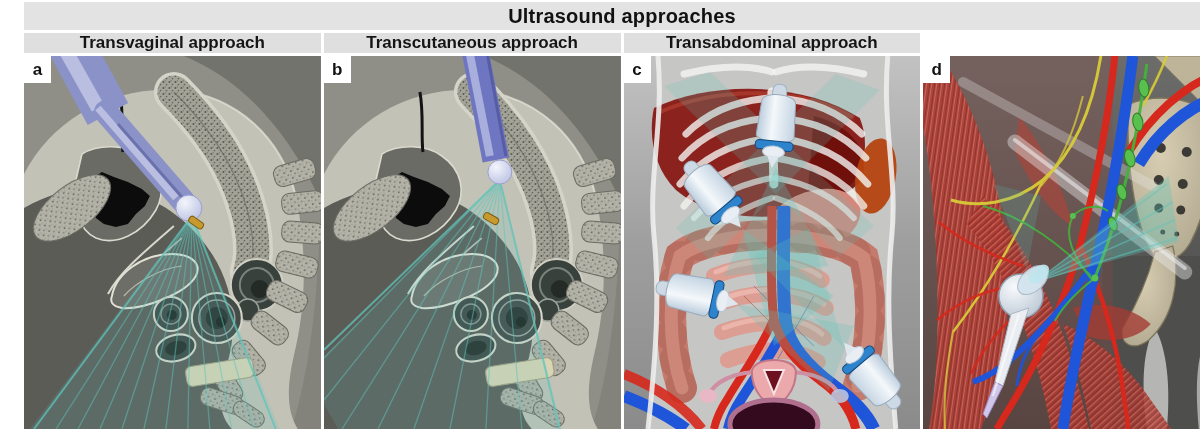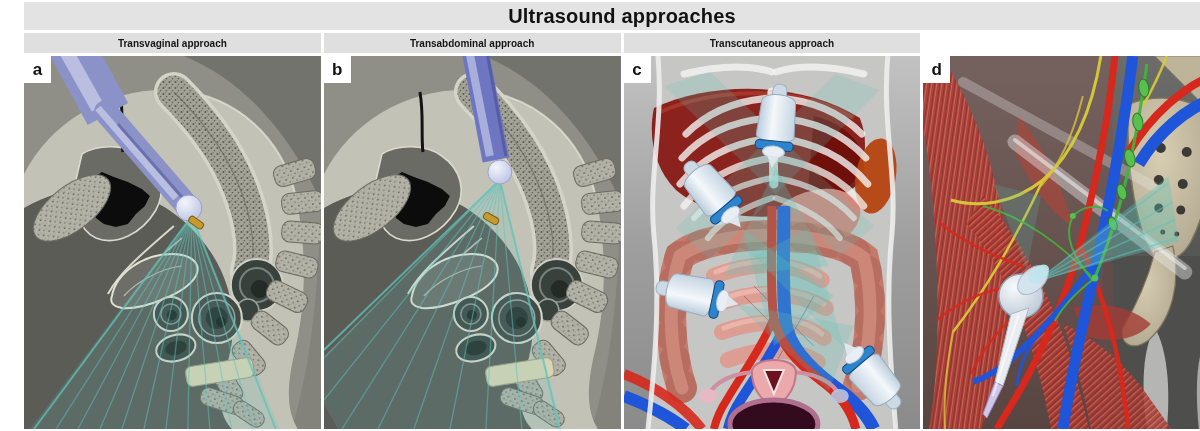--- a/index.html
+++ b/index.html
@@ -2,21 +2,21 @@
 <html style="--frame: #ffffff; --title_bar_bg: #e3e3e3; --header_bg: #dfdfdf; --title_text: #111111; --beam: #5fc4ba; --probe_lavender: #8a92c8; --probe_indigo: #6e76c2; --probe_ring_blue: #2d84cc; --probe_body_white: #e9f0f6; --marker_gold: #c79a2e; --artery_red: #d6281c; --vein_blue: #1f55d8; --nerve_yellow: #d8cc38; --lymph_green: #43b23c; --liver_red: #871610; --colon_salmon: #c47b6c; --intestine_pink: #dc9d92; --uterus_pink: #eba9ac; --muscle_red: #b04038; --bone_beige: #c2b89c;"><head>
 <meta charset="utf-8">
 <style>
   html,body{margin:0;padding:0;background:#ffffff;font-family:"Liberation Sans",sans-serif;}
   .figure{width:1200px;height:431px;box-sizing:border-box;background:var(--frame,#fff);
     padding:2px;display:flex;flex-direction:column;gap:3px;margin-left:22px;}
   .title-bar{height:28px;background:var(--title_bar_bg,#e3e3e3);display:flex;align-items:center;
     justify-content:center;font-size:20px;font-weight:600;color:var(--title_text,#111);letter-spacing:.2px;}
   .header-row{height:20px;display:grid;grid-template-columns:repeat(4,1fr);gap:3px;}
   .header-cell{background:var(--header_bg,#dfdfdf);display:flex;align-items:center;justify-content:center;
-    font-size:10px;font-weight:600;color:#151515;white-space:nowrap;}
+    font-size:17px;font-weight:600;color:#151515;white-space:nowrap;}
   .panel-row{flex:1;display:grid;grid-template-columns:repeat(4,1fr);gap:3px;min-height:0;}
   .panel{position:relative;overflow:hidden;background:#8f8f88;}
   .panel svg.art{display:block;width:100%;height:100%;}
   .panel-letter{position:absolute;top:0;left:0;width:27px;height:27px;background:#ffffff;
     display:flex;align-items:center;justify-content:center;font-size:17px;font-weight:600;color:#111;}
   .defs-holder{position:absolute;width:0;height:0;overflow:hidden;}
 </style>
 </head>
 <body>
 
@@ -138,22 +138,22 @@
       <polygon points="-6,8 6,8 0,20" fill="#dfe7ee"></polygon>
     </g>
   </defs>
 </svg>
 
 <div class="figure">
   <div class="title-bar">Ultrasound approaches</div>
 
   <div class="header-row">
     <div class="header-cell">Transvaginal approach</div>
+    <div class="header-cell">Transcutaneous approach</div>
     <div class="header-cell">Transabdominal approach</div>
-    <div class="header-cell">Transcutaneous approach</div>
   </div>
 
   <div class="panel-row">
 
     <div class="panel">
       <svg class="art" viewBox="0 0 297 373" preserveAspectRatio="none">
         <use href="#pelvisArt"></use>
         <g>
           <polygon points="168,158 256,373 6,373" fill="var(--beam,#5fc4ba)" opacity="0.15"></polygon>
           <g stroke="var(--beam,#5fc4ba)" stroke-width="1.3" opacity="0.5">

